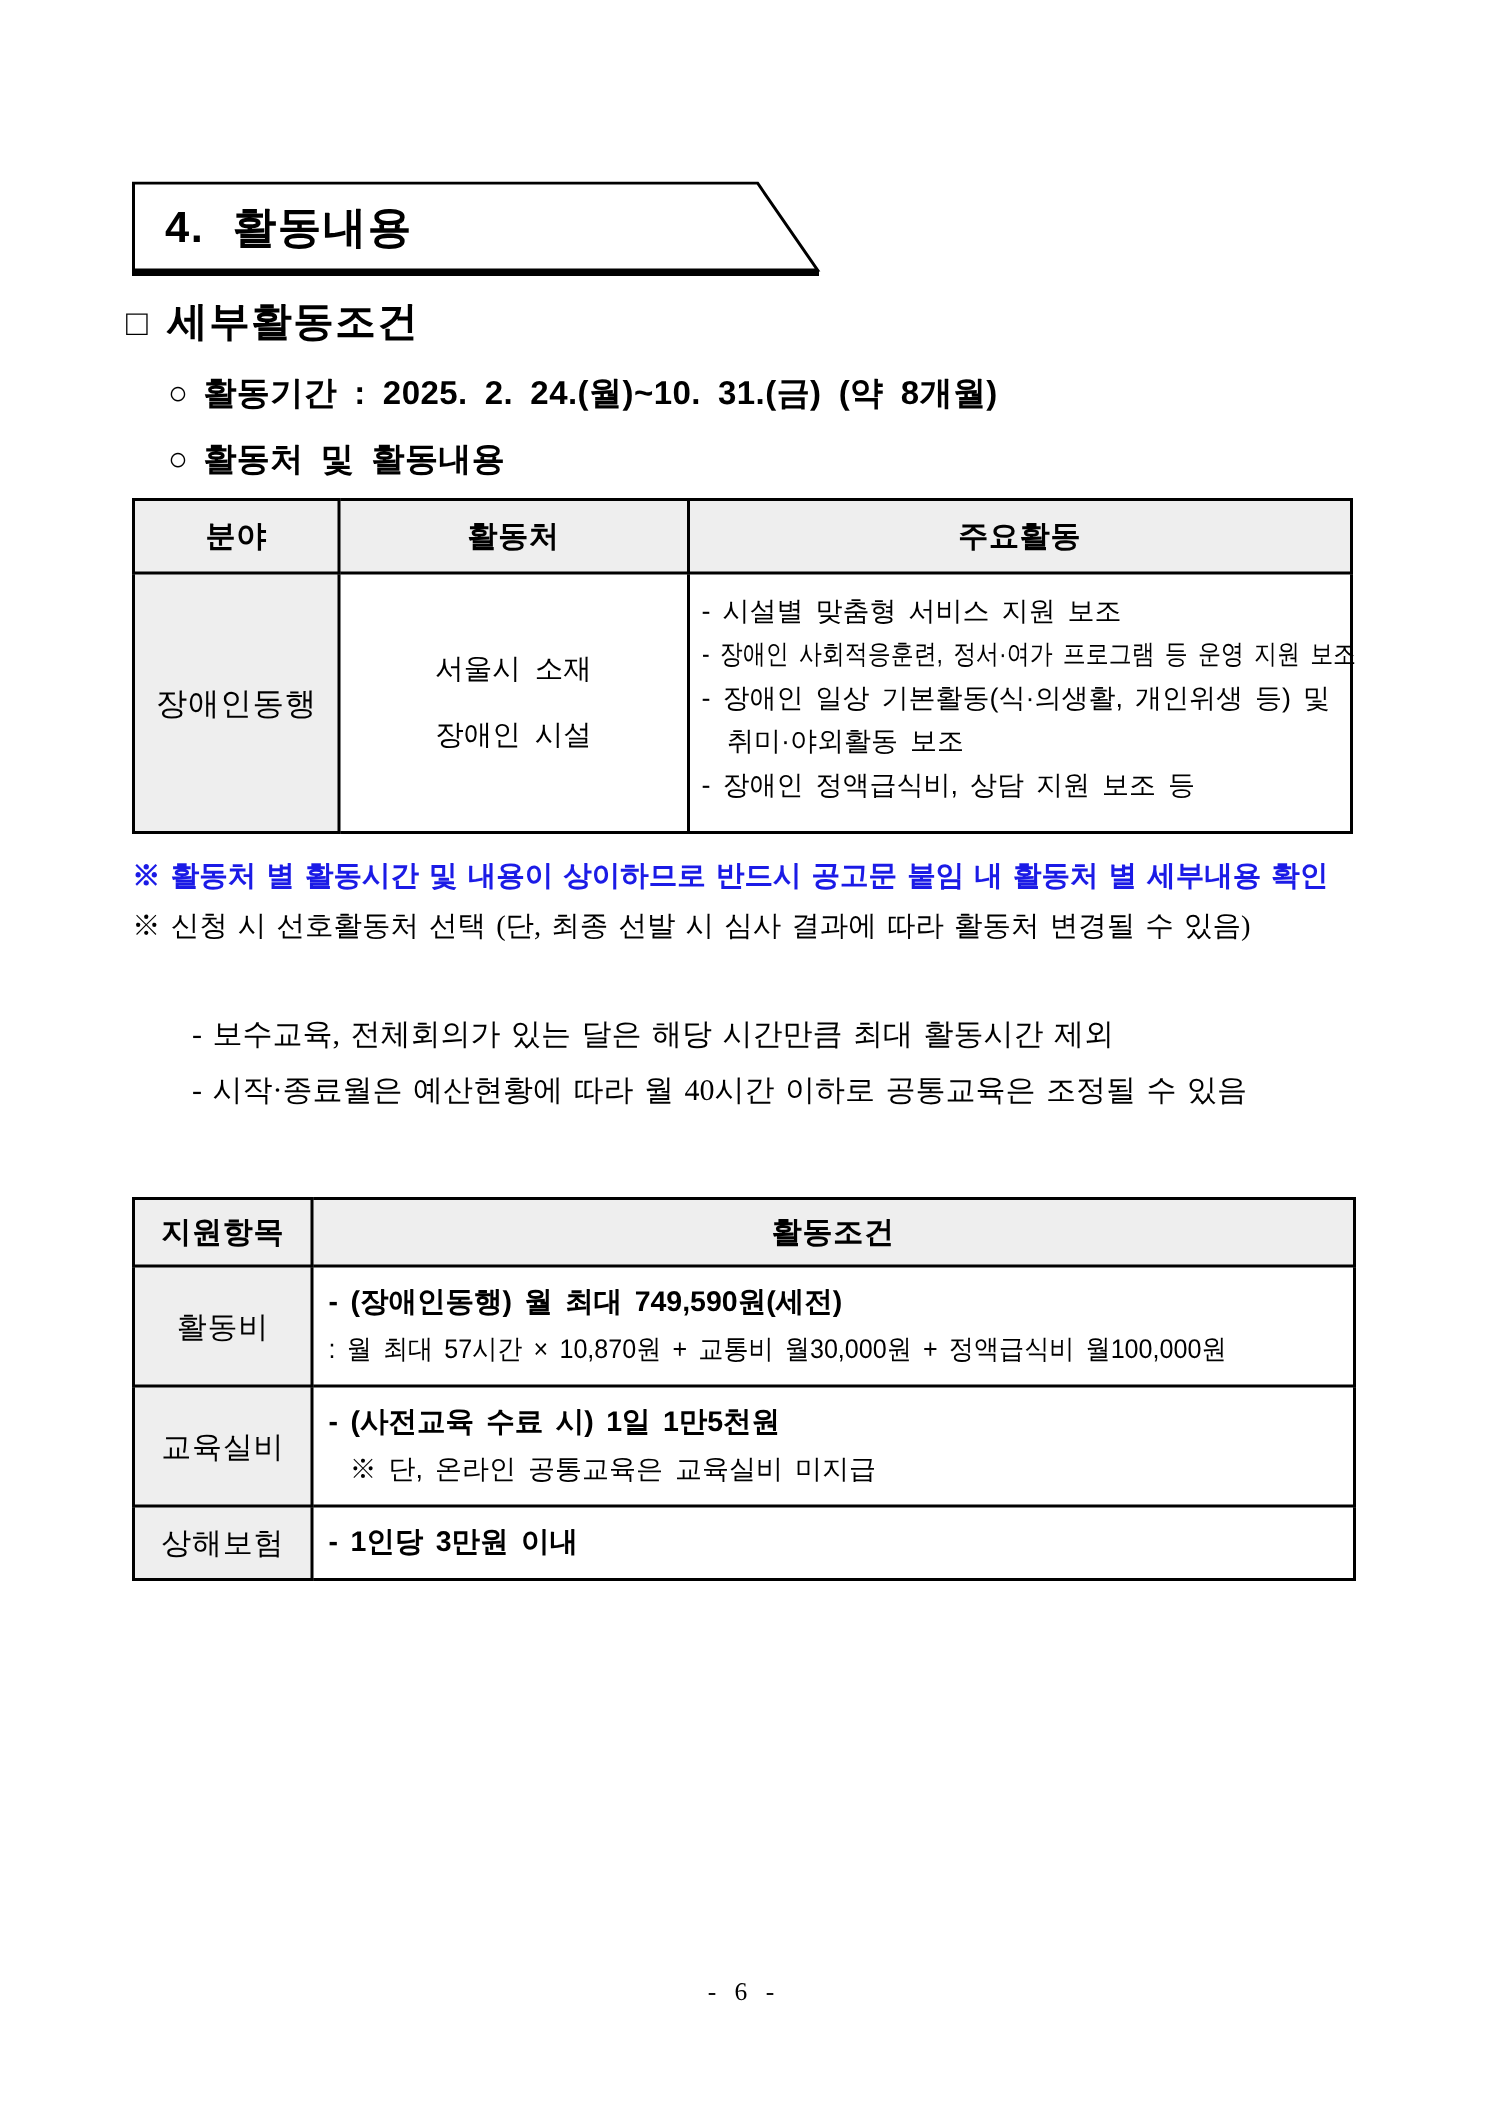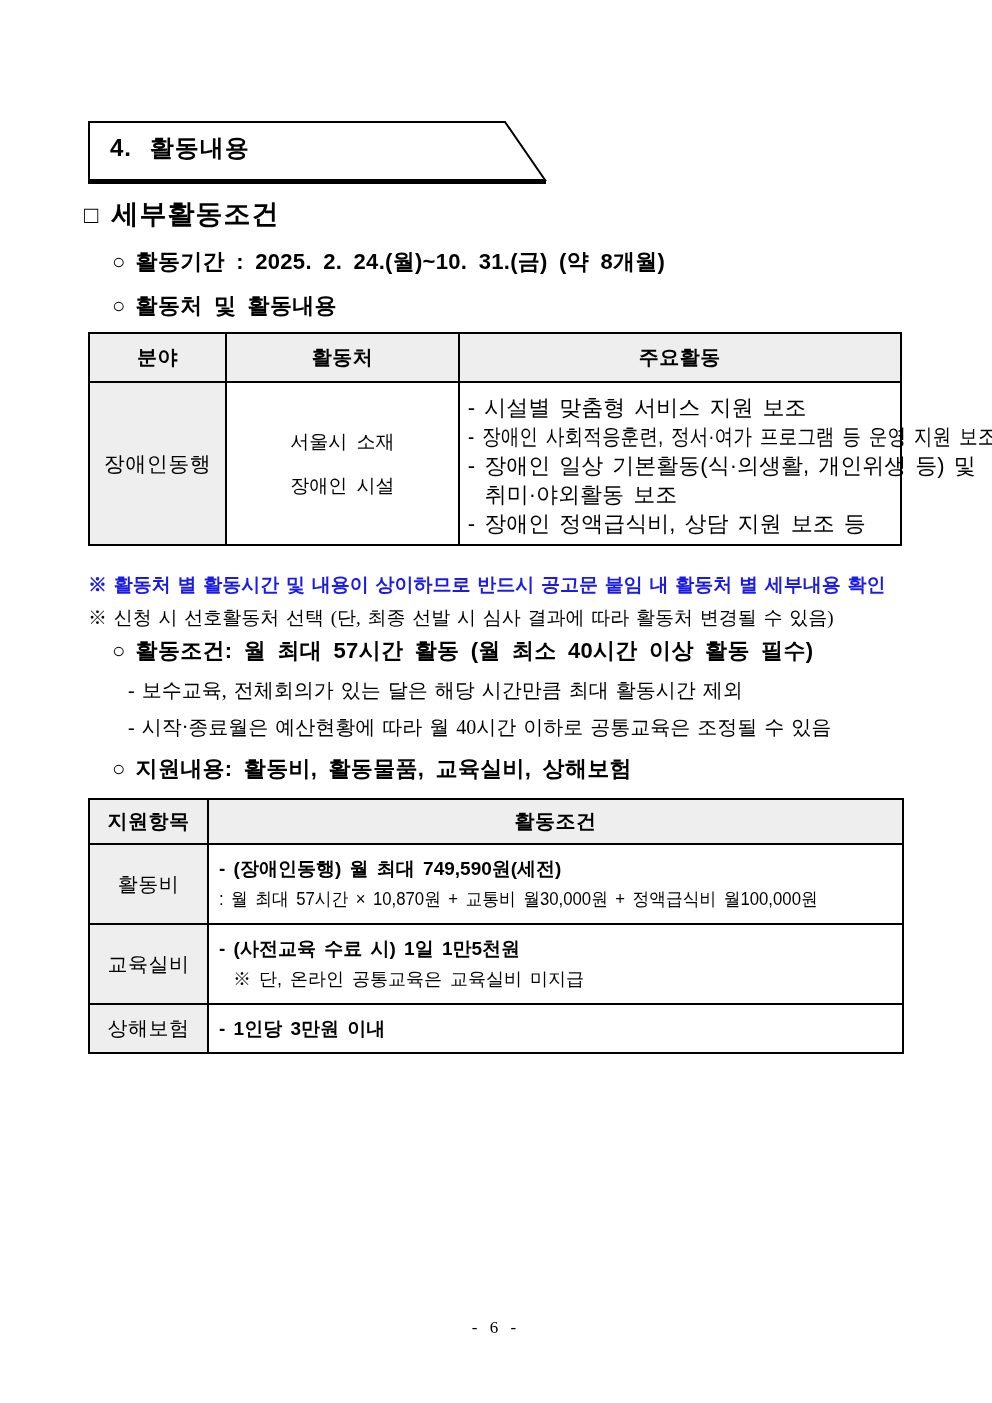--- a/index.html
+++ b/index.html
@@ -14,21 +14,21 @@
     position:relative;
     width:992px;height:1403px;
     background:#fff;
     overflow:hidden;
   }
   
   .banner{position:absolute;left:88px;top:121px;width:460px;height:64px;}
   .banner svg{position:absolute;left:0;top:0;}
   .banner-title{
     position:absolute;left:22px;top:11px;
-    font-size:24px;font-weight:bold;letter-spacing:1px;word-spacing:10px;
+    font-size:29px;font-weight:bold;letter-spacing:1px;word-spacing:10px;
   }
   
   .section-title{
     position:absolute;left:84px;top:196px;
     font-size:27px;font-weight:bold;letter-spacing:1px;
   }
   .section-title .sq{font-size:24px;margin-right:12px;}
   .o-bullet{
     position:absolute;left:112px;
     font-size:22px;font-weight:bold;word-spacing:5px;letter-spacing:.3px;
@@ -41,21 +41,21 @@
   .b-support{top:754px;}
   
   table{border-collapse:collapse;table-layout:fixed;}
   .tbl{position:absolute;left:88px;width:814px;}
   .tbl td,.tbl th{border:2px solid var(--line-black);vertical-align:middle;}
   .tbl th{background:var(--cell-gray);font-size:20px;font-weight:bold;text-align:center;letter-spacing:.5px;}
   .tbl1{top:332px;}
   .tbl1 th{height:49px;}
   .tbl1 .c-field{width:119px;background:var(--cell-gray);text-align:center;font-size:21px;letter-spacing:.5px;}
   .tbl1 .c-place{width:222px;text-align:center;font-size:19px;line-height:44px;word-spacing:4px;}
-  .tbl1 .c-acts{width:473px;font-size:22px;padding:10px 4px 6px 8px;}
+  .tbl1 .c-acts{width:473px;font-size:18px;padding:10px 4px 16px 8px;}
   .tbl1 .c-acts .ln{line-height:29px;white-space:nowrap;word-spacing:3px;}
   .tbl2{top:798px;}
   .tbl2 th{height:45px;}
   .tbl2 .c-label{width:119px;background:var(--cell-gray);text-align:center;font-size:20px;letter-spacing:.5px;}
   .tbl2 .c-detail{width:695px;font-size:19px;padding:8px 4px 8px 10px;}
   .tbl2 .c-detail .ln{line-height:31px;white-space:nowrap;word-spacing:3px;}
   .r1{height:70px;}.r2{height:78px;}.r3{height:48px;}
   .bold{font-weight:bold;}
   .condensed{transform:scaleX(.85);transform-origin:0 50%;}
   .condensed2{transform:scaleX(.93);transform-origin:0 50%;font-size:18px;}
@@ -125,28 +125,26 @@
           </td>
     </tr>
   </tbody>
     </table>
 
   <div class="notes notes1">
       <div class="ln blue">※ 활동처 별 활동시간 및 내용이 상이하므로 반드시 공고문 붙임 내 활동처 별 세부내용 확인</div>
       <div class="ln plain">※ 신청 시 선호활동처 선택 (단, 최종 선발 시 심사 결과에 따라 활동처 변경될 수 있음)</div>
     </div>
 
-  <div class="o-bullet b-condition"><span class="o">○</span><span>활동조건: 월 최대 57시간 활동 (월 최소 40시간 이상 활동 필수)</span></div>
 
   <div class="sub-bullets">
       <div class="ln">- 보수교육, 전체회의가 있는 달은 해당 시간만큼 최대 활동시간 제외</div>
       <div class="ln">- 시작·종료월은 예산현황에 따라 월 40시간 이하로 공통교육은 조정될 수 있음</div>
     </div>
 
-  <div class="o-bullet b-support"><span class="o">○</span><span>지원내용: 활동비, 활동물품, 교육실비, 상해보험</span></div>
 
   <table class="tbl tbl2">
     <tbody>
         <tr>
       <th style="width:119px">지원항목</th>
       <th style="width:695px">활동조건</th>
     </tr>
     <tr class="r1">
       <td class="c-label">활동비</td>
       <td class="c-detail">

